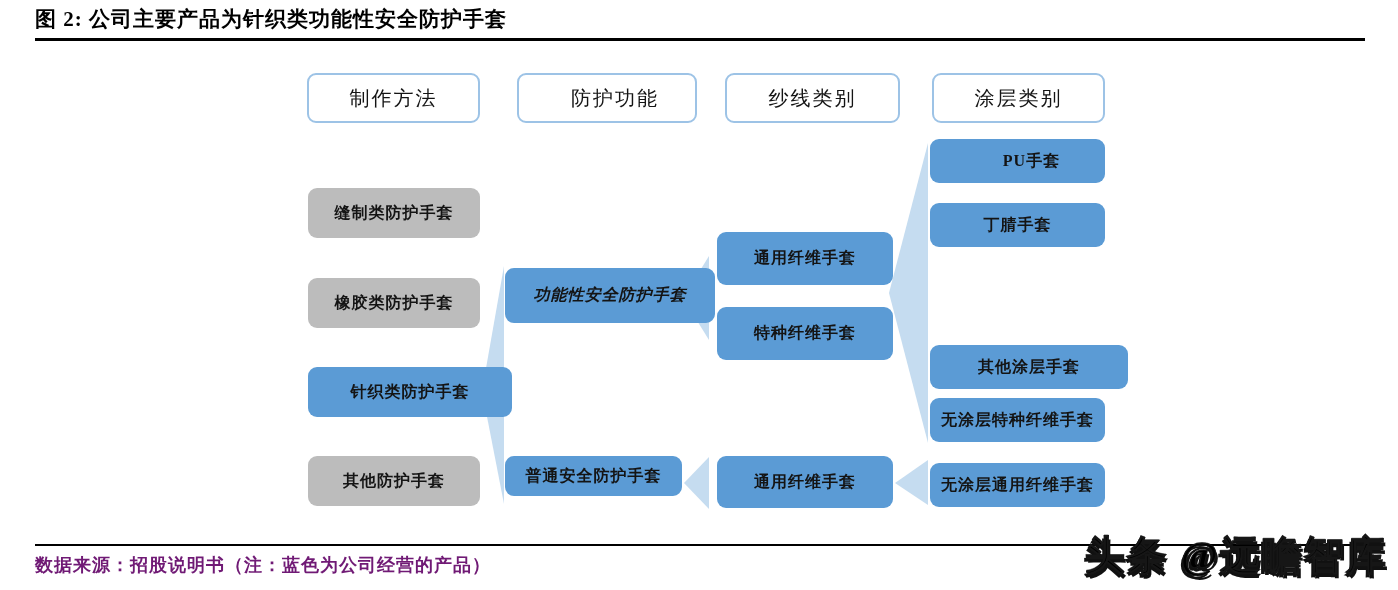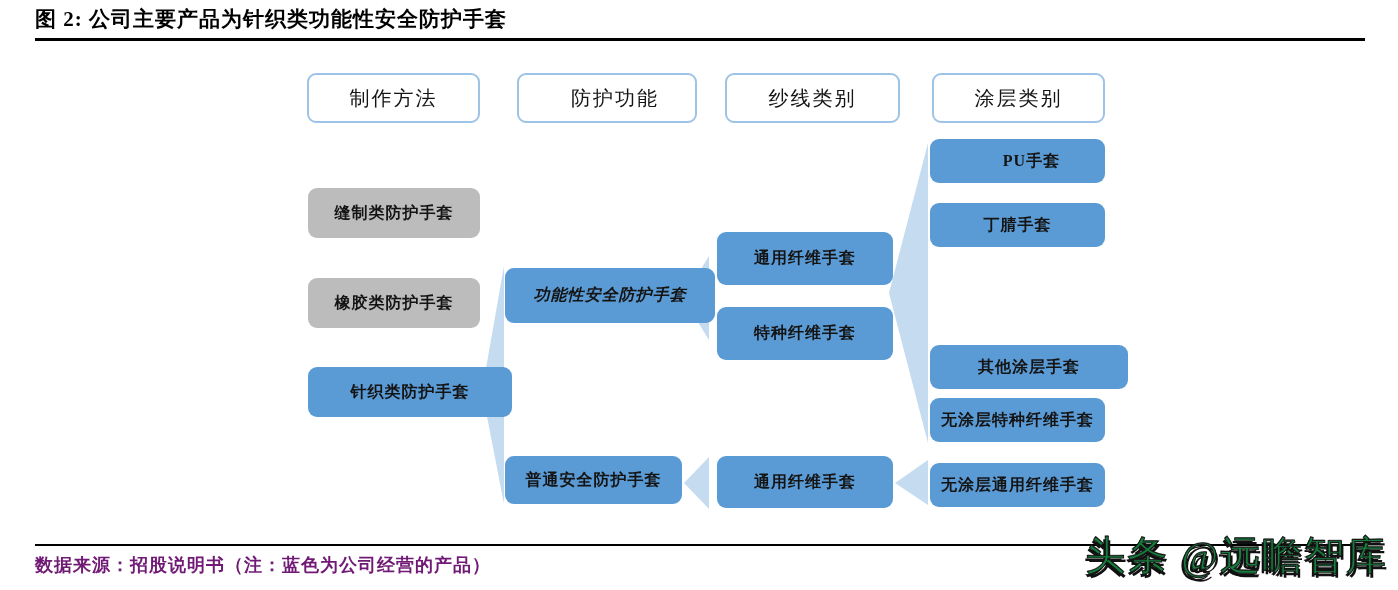--- a/index.html
+++ b/index.html
@@ -19,22 +19,22 @@
     color:#000;letter-spacing:1px;white-space:nowrap;
   }
   .rule-top{position:absolute;left:35px;top:38px;width:1330px;height:3px;background:#000;}
   .rule-bottom{position:absolute;left:35px;top:544px;width:1330px;height:2px;background:#000;z-index:1;}
   .src-note{
     position:absolute;left:35px;top:553px;font-size:18px;font-weight:bold;
     color:#701a75;letter-spacing:1px;white-space:nowrap;z-index:2;
   }
   .watermark{
     position:absolute;right:10px;top:528px;z-index:3;
-    font-size:40px;font-weight:normal;letter-spacing:2px;white-space:nowrap;
-    color:#15803d;
+    font-size:40px;font-weight:bold;letter-spacing:2px;white-space:nowrap;
+    color:#000000;
     -webkit-text-stroke:1px #161616;
     text-shadow:2px 4px 0 #111, -2px 3px 0 #111, 0 -1px 0 rgba(0,0,0,.55);
   }
   .hdr{
     position:absolute;height:50px;background:#fff;
     border:2px solid var(--header-border-blue);border-radius:9px;
     display:flex;align-items:center;justify-content:center;
     font-size:20px;font-weight:normal;color:var(--text-black);letter-spacing:2px;
     box-sizing:border-box;
   }
@@ -66,23 +66,24 @@
   </svg>
 
   <div class="hdr" style="left:307px;top:73px;width:173px;">制作方法</div>
   <div class="hdr" style="left:517px;top:73px;width:180px;padding-left:16px;">防护功能</div>
   <div class="hdr" style="left:725px;top:73px;width:175px;">纱线类别</div>
   <div class="hdr" style="left:932px;top:73px;width:173px;">涂层类别</div>
 
   <div class="node gray" style="left:308px;top:188px;width:172px;height:50px;">缝制类防护手套</div>
   <div class="node gray" style="left:308px;top:278px;width:172px;height:50px;">橡胶类防护手套</div>
   <div class="node blue" style="left:308px;top:367px;width:204px;height:50px;">针织类防护手套</div>
+  <div class="node gray" style="left:308px;top:456px;width:172px;height:50px;">其他防护手套</div>
 
   <div class="node blue" style="left:505px;top:268px;width:210px;height:55px;font-style:italic;">功能性安全防护手套</div>
-  <div class="node blue" style="left:505px;top:456px;width:177px;height:48px;">普通安全防护手套</div>
+  <div class="node blue" style="left:505px;top:456px;width:177px;height:40px;">普通安全防护手套</div>
 
   <div class="node blue" style="left:717px;top:232px;width:176px;height:53px;">通用纤维手套</div>
   <div class="node blue" style="left:717px;top:307px;width:176px;height:53px;">特种纤维手套</div>
   <div class="node blue" style="left:717px;top:456px;width:176px;height:52px;">通用纤维手套</div>
 
   <div class="node blue" style="left:930px;top:139px;width:175px;height:44px;padding-left:28px;">PU手套</div>
   <div class="node blue" style="left:930px;top:203px;width:175px;height:44px;">丁腈手套</div>
   <div class="node blue" style="left:930px;top:333px;width:198px;height:44px;margin-top:12px;">其他涂层手套</div>
   <div class="node blue" style="left:930px;top:398px;width:175px;height:44px;text-align:right;">无涂层特种纤维手套</div>
   <div class="node blue" style="left:930px;top:463px;width:175px;height:44px;">无涂层通用纤维手套</div>

